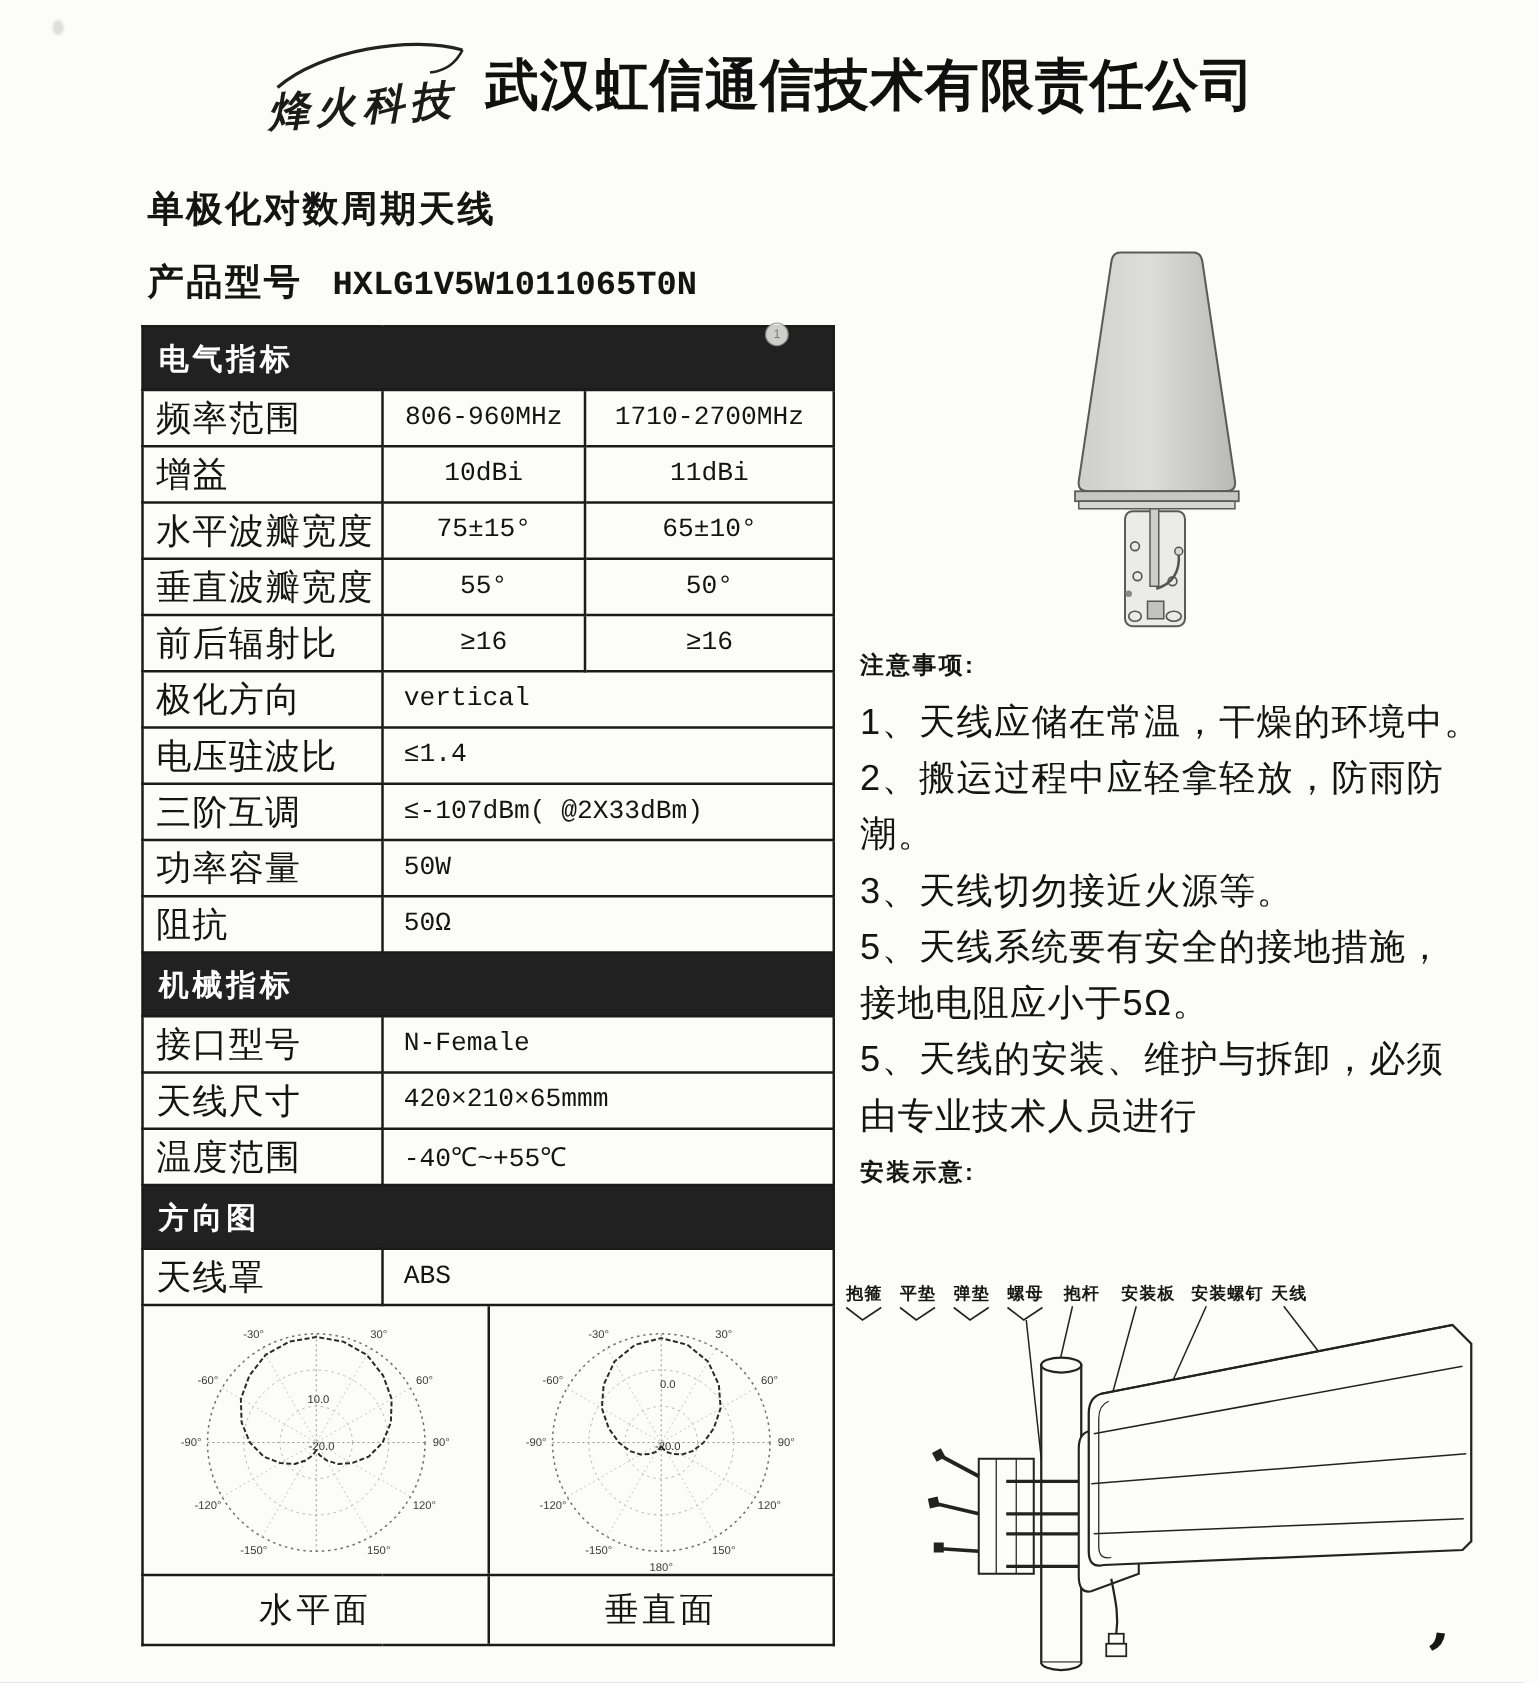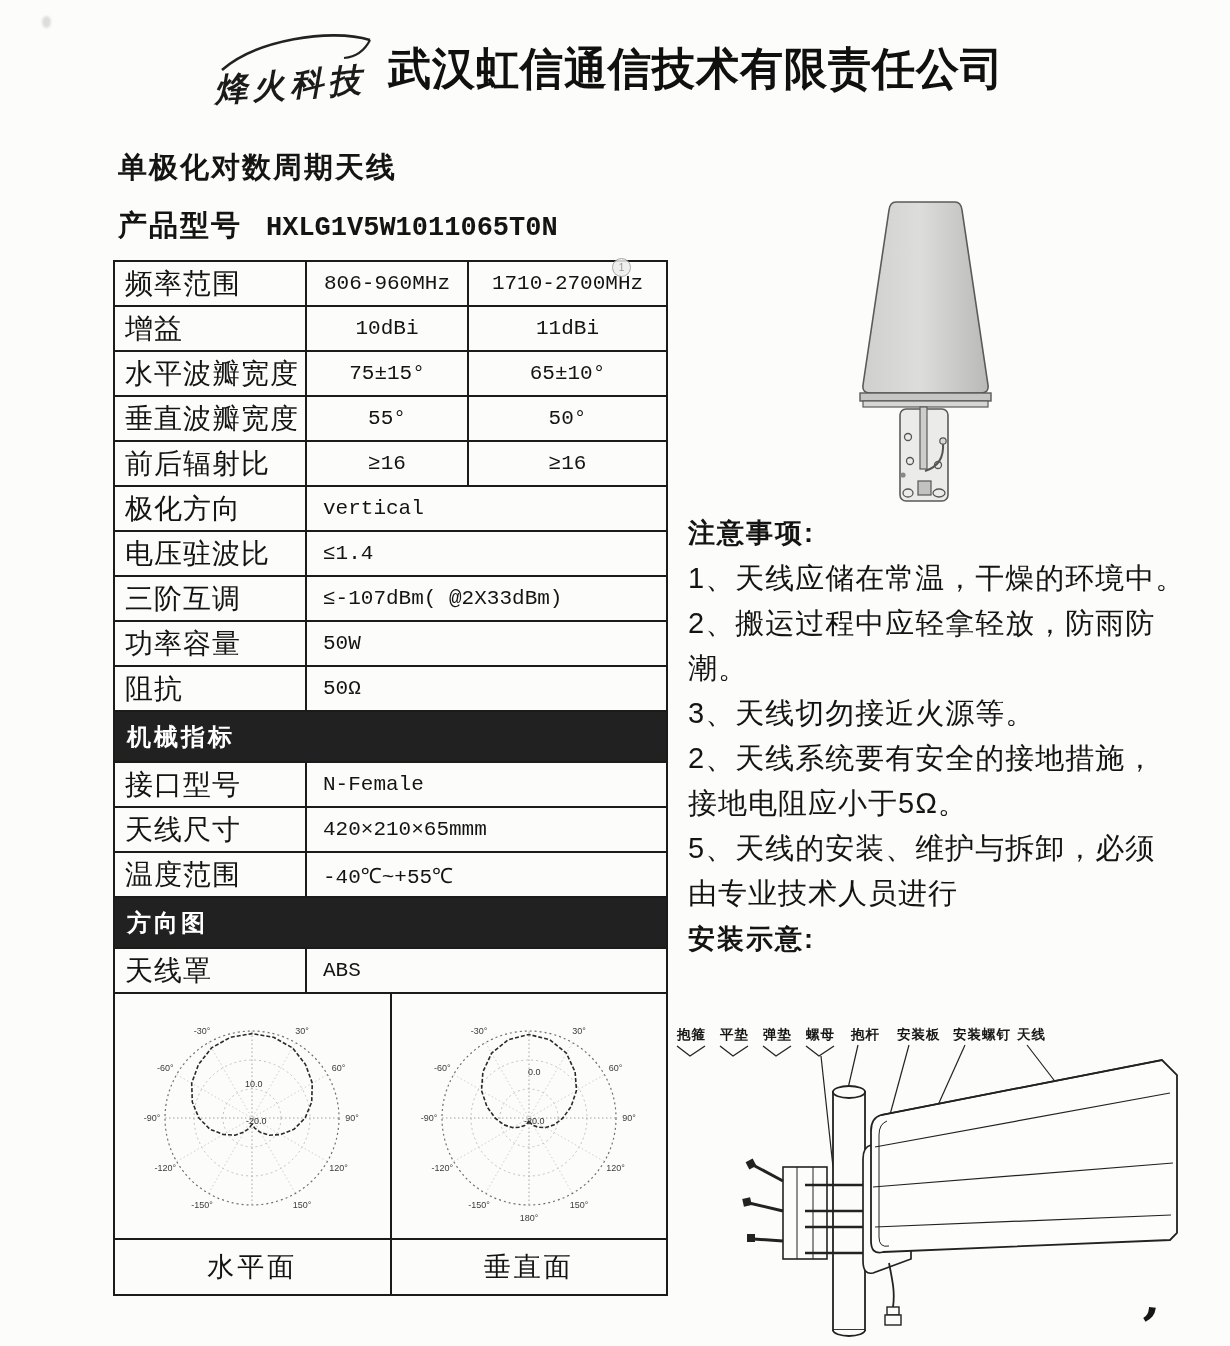--- a/index.html
+++ b/index.html
@@ -25,39 +25,39 @@
              table-layout:fixed;}
   table.spec td{border:2px solid #1b1b1b;height:41px;vertical-align:middle;}
   td.bar{background:#212121;color:#fff;font-weight:bold;font-size:24px;letter-spacing:3px;
          padding:4px 0 4px 12px;height:30px;}
   td.lab{font-size:28px;letter-spacing:1px;padding-left:10px;}
   td.val{font-family:Liberation Mono, monospace;font-size:21px;}
   td.c{text-align:center;}
   td.sp{padding-left:16px;}
   .plot-td{padding:0 !important;height:auto !important;}
   .plot-wrap{display:flex;}
-  .plot-cell{width:50%;height:244px;display:flex;align-items:center;justify-content:flex-start;}
+  .plot-cell{width:50%;height:214px;display:flex;align-items:center;justify-content:flex-end;}
   .plot-cell+.plot-cell{border-left:2px solid #1b1b1b;}
   .cap-wrap{display:flex;height:54px;}
   .cap-cell{width:50%;display:flex;align-items:center;justify-content:center;
             font-size:27px;letter-spacing:3px;}
   .cap-cell+.cap-cell{border-left:2px solid #1b1b1b;}
 
   
   .badge1{left:612px;top:258px;width:17px;height:17px;border-radius:50%;background:#ededec;
           border:1px solid #9a9a9a;color:#8a8a8a;font-size:10px;line-height:17px;text-align:center;
           z-index:6;opacity:.85;}
   .speck{left:42px;top:16px;width:9px;height:12px;background:#b9b9b9;border-radius:50%;
          opacity:.45;filter:blur(1px);}
   .corner-mark{left:1140px;top:1296px;font-family:"DejaVu Serif",serif;font-weight:bold;
                font-size:52px;color:#161616;transform:rotate(6deg);}
 
   
   .notes{left:688px;top:510px;width:440px;}
-  .notes-header,.install-header{font-size:27px;font-weight:bold;letter-spacing:2px;line-height:46px;}
+  .notes-header,.install-header{font-size:19px;font-weight:bold;letter-spacing:2px;line-height:46px;}
   .note-line{font-size:29px;line-height:45px;letter-spacing:1px;white-space:nowrap;}
   svg text{font-family:"Liberation Sans",sans-serif;}
   .diagram-label{font-size:13.5px;font-weight:bold;fill:#171717;letter-spacing:1px;}
 </style>
 </head>
 <body>
 
 <div class="page">
 
   <div class="abs speck"></div>
@@ -78,20 +78,23 @@
     <span>产品型号</span><span class="model-value">HXLG1V5W1011065T0N</span>
   </div>
 
   <table class="spec">
     <colgroup>
         <col style="width:192px">
         <col style="width:162px">
         <col style="width:199px">
       </colgroup>
     <tbody>
+        <tr>
+          <td class="bar" colspan="3">电气指标</td>
+        </tr>
     <tr>
           <td class="lab">频率范围</td>
           <td class="val c">806-960MHz</td>
           <td class="val c">1710-2700MHz</td>
         </tr>
     <tr>
           <td class="lab">增益</td>
           <td class="val c">10dBi</td>
           <td class="val c">11dBi</td>
         </tr>
@@ -245,21 +248,21 @@
     <circle cx="103" cy="256" r="3.2" fill="#d8d8d6" stroke="#555" stroke-width="1.2"></circle>
     <circle cx="63" cy="290" r="2.6" fill="#888"></circle>
   </svg>
 
   <div class="abs notes">
     <div class="notes-header">注意事项:</div>
     <div class="note-line">1、天线应储在常温，干燥的环境中。</div>
     <div class="note-line">2、搬运过程中应轻拿轻放，防雨防</div>
     <div class="note-line">潮。</div>
     <div class="note-line">3、天线切勿接近火源等。</div>
-    <div class="note-line">2、天线系统要有安全的接地措施，</div>
+    <div class="note-line">5、天线系统要有安全的接地措施，</div>
     <div class="note-line">接地电阻应小于5Ω。</div>
     <div class="note-line">5、天线的安装、维护与拆卸，必须</div>
     <div class="note-line">由专业技术人员进行</div>
     <div class="install-header">安装示意:</div>
   </div>
 
   <svg class="abs" style="left:665px;top:1015px" width="565" height="331" viewBox="0 0 565 331">
 
     <text class="diagram-label" x="12" y="24">抱箍</text>
     <text class="diagram-label" x="55" y="24">平垫</text>

